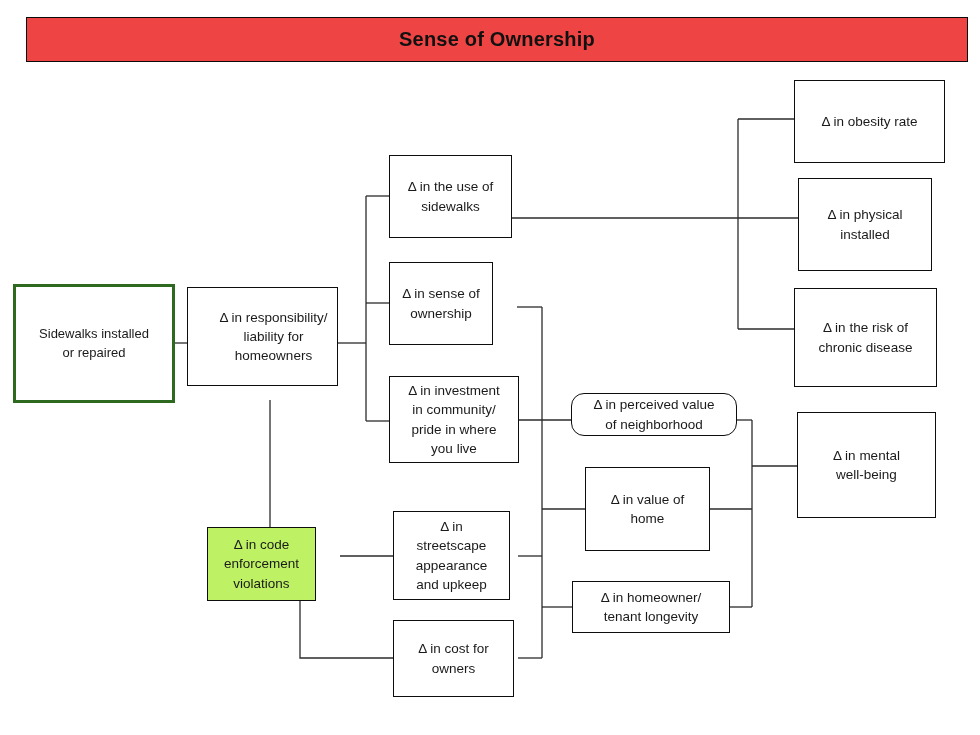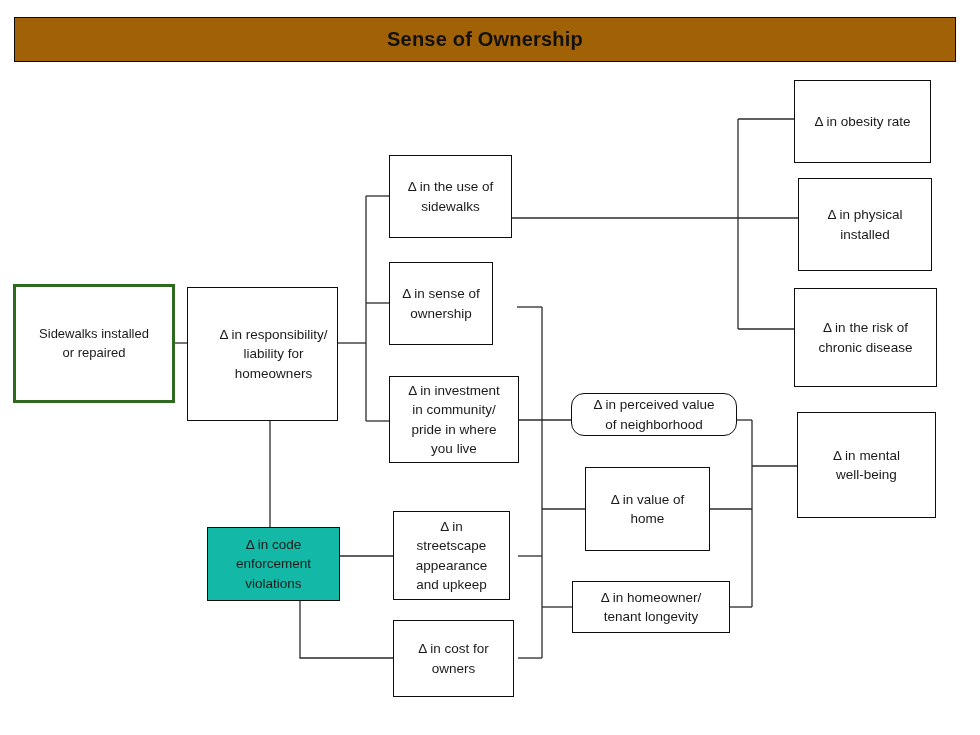--- a/index.html
+++ b/index.html
@@ -69,21 +69,21 @@
   }
   .node.accent .node-label {
     font-size: 13px;
   }
 </style>
 </head>
 <body>
 
 <div id="diagram-root">
 
-  <div class="title-banner" style="background: #a16207; border-color: rgb(10, 10, 10);">
+  <div class="title-banner" style="background: #ef4444; border-color: rgb(10, 10, 10); margin-left: 12px;">
     <span class="title-banner-text" style="color: rgb(17, 17, 17);">Sense of Ownership</span>
   </div>
 
   <svg class="connectors" viewBox="0 0 980 735" xmlns="http://www.w3.org/2000/svg">
       <path d="M175,343 L187,343" fill="none" stroke="#2b2b2b" stroke-width="1.3"></path>
       <path d="M338,343 L366,343" fill="none" stroke="#2b2b2b" stroke-width="1.3"></path>
       <path d="M366,196 L366,421" fill="none" stroke="#2b2b2b" stroke-width="1.3"></path>
       <path d="M366,196 L389,196" fill="none" stroke="#2b2b2b" stroke-width="1.3"></path>
       <path d="M366,303 L389,303" fill="none" stroke="#2b2b2b" stroke-width="1.3"></path>
       <path d="M366,421 L389,421" fill="none" stroke="#2b2b2b" stroke-width="1.3"></path>
@@ -106,55 +106,55 @@
       <path d="M737,420 L752,420" fill="none" stroke="#2b2b2b" stroke-width="1.3"></path>
       <path d="M710,509 L752,509" fill="none" stroke="#2b2b2b" stroke-width="1.3"></path>
       <path d="M730,607 L752,607" fill="none" stroke="#2b2b2b" stroke-width="1.3"></path>
       <path d="M752,466 L797,466" fill="none" stroke="#2b2b2b" stroke-width="1.3"></path>
     </svg>
 
 <div class="node accent" style="left: 13px; top: 284px; width: 162px; height: 119px; background: rgb(255, 255, 255); border-color: rgb(45, 106, 32);">
       <span class="node-label" style="color: rgb(26, 26, 26);">Sidewalks installed
 or repaired</span>
     </div>
-    <div class="node" style="left: 187px; top: 287px; width: 151px; height: 134px; background: rgb(255, 255, 255); border-color: rgb(13, 13, 13); padding-left: 28px;">
+    <div class="node" style="left: 187px; top: 287px; width: 151px; height: 99px; background: rgb(255, 255, 255); border-color: rgb(13, 13, 13); padding-left: 28px;">
       <span class="node-label" style="color: rgb(26, 26, 26);">Δ in responsibility/
 liability for
 homeowners</span>
     </div>
     <div class="node" style="left: 389px; top: 155px; width: 123px; height: 83px; background: rgb(255, 255, 255); border-color: rgb(13, 13, 13);">
       <span class="node-label" style="color: rgb(26, 26, 26);">Δ in the use of
 sidewalks</span>
     </div>
     <div class="node" style="left: 389px; top: 262px; width: 104px; height: 83px; background: rgb(255, 255, 255); border-color: rgb(13, 13, 13);">
       <span class="node-label" style="color: rgb(26, 26, 26);">Δ in sense of
 ownership</span>
     </div>
     <div class="node" style="left: 389px; top: 376px; width: 130px; height: 87px; background: rgb(255, 255, 255); border-color: rgb(13, 13, 13);">
       <span class="node-label" style="color: rgb(26, 26, 26);">Δ in investment
 in community/
 pride in where
 you live</span>
     </div>
-    <div class="node" style="left: 207px; top: 527px; width: 133px; height: 74px; background: #14b8a6; border-color: rgb(13, 13, 13);">
+    <div class="node" style="left: 207px; top: 527px; width: 109px; height: 74px; background: #bef264; border-color: rgb(13, 13, 13);">
       <span class="node-label" style="color: rgb(26, 26, 26);">Δ in code
 enforcement
 violations</span>
     </div>
     <div class="node" style="left: 393px; top: 511px; width: 117px; height: 89px; background: rgb(255, 255, 255); border-color: rgb(13, 13, 13);">
       <span class="node-label" style="color: rgb(26, 26, 26);">Δ in
 streetscape
 appearance
 and upkeep</span>
     </div>
     <div class="node" style="left: 393px; top: 620px; width: 121px; height: 77px; background: rgb(255, 255, 255); border-color: rgb(13, 13, 13);">
       <span class="node-label" style="color: rgb(26, 26, 26);">Δ in cost for
 owners</span>
     </div>
-    <div class="node" style="left: 794px; top: 80px; width: 137px; height: 83px; background: rgb(255, 255, 255); border-color: rgb(13, 13, 13);">
+    <div class="node" style="left: 794px; top: 80px; width: 151px; height: 83px; background: rgb(255, 255, 255); border-color: rgb(13, 13, 13);">
       <span class="node-label" style="color: rgb(26, 26, 26);">Δ in obesity rate</span>
     </div>
     <div class="node" style="left: 798px; top: 178px; width: 134px; height: 93px; background: rgb(255, 255, 255); border-color: rgb(13, 13, 13);">
       <span class="node-label" style="color: rgb(26, 26, 26);">Δ in physical
 installed</span>
     </div>
     <div class="node" style="left: 794px; top: 288px; width: 143px; height: 99px; background: rgb(255, 255, 255); border-color: rgb(13, 13, 13);">
       <span class="node-label" style="color: rgb(26, 26, 26);">Δ in the risk of
 chronic disease</span>
     </div>

